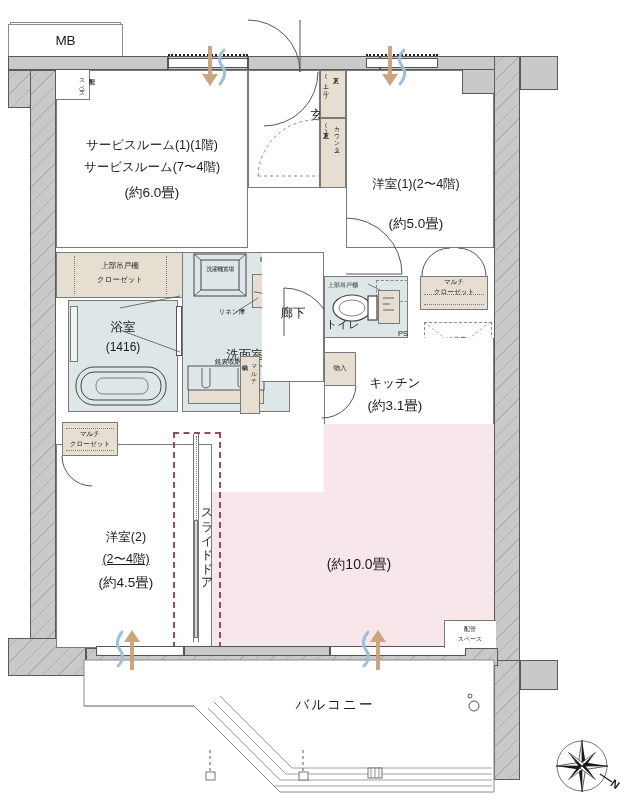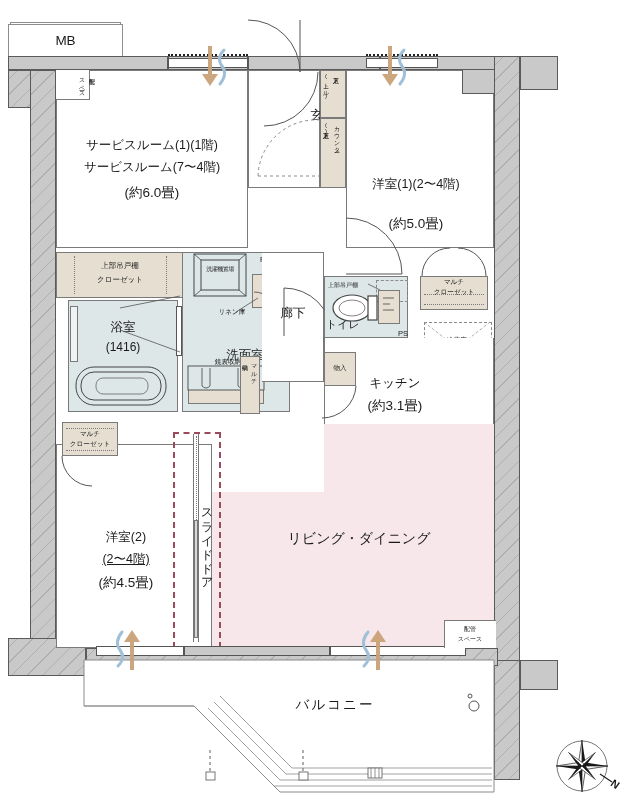--- a/index.html
+++ b/index.html
@@ -257,21 +257,21 @@
   <div class="lbl t9" style="left:320px;top:478px;width:94px;">カウンター</div>
   <div class="abs" style="left:414px;top:474px;width:36px;height:18px;border:1px solid #7a7a7a;background:#fff;"></div>
   <div class="lbl t10" style="left:414px;top:478px;width:36px;">PS</div>
   <div class="lbl t9" style="left:404px;top:492px;width:94px;">カウンター</div>
   <svg class="abs" style="left:450px;top:472px;width:44px;height:26px;">
     <path d="M 0 4 L 10 4 L 10 22 L 44 22" fill="none" stroke="#555" stroke-width="0.8"></path>
   </svg>
 
   <div class="ld abs" style="left:212px;top:424px;width:282px;height:224px;"></div>
   <div class="abs" style="left:212px;top:424px;width:112px;height:68px;background:#ffffff;"></div>
-  <div class="lbl t20" style="left:224px;top:530px;width:270px;font-size:14px;">リビング・ダイニング</div>
+  <div class="lbl t20" style="left:224px;top:556px;width:270px;font-size:14px;">(約10.0畳)</div>
 
   <div class="room abs" style="left:56px;top:444px;width:156px;height:204px;"></div>
   <div class="lbl t17" style="left:56px;top:530px;width:140px;">洋室(2)</div>
   <div class="lbl t17" style="left:56px;top:552px;width:140px;text-decoration:underline;">(2〜4階)</div>
   <div class="lbl t20" style="left:56px;top:575px;width:140px;">(約4.5畳)</div>
 
   <div class="closet abs" style="left:62px;top:422px;width:56px;height:34px;"></div>
   <div class="dotline" style="left:66px;top:428px;width:48px;"></div>
   <div class="dotline" style="left:66px;top:450px;width:48px;"></div>
   <div class="lbl t9" style="left:62px;top:430px;width:56px;">マルチ</div>

